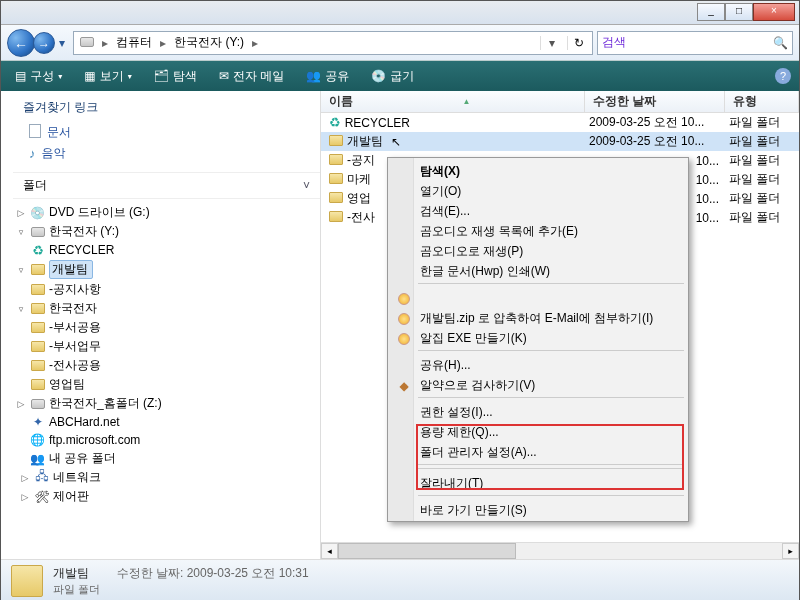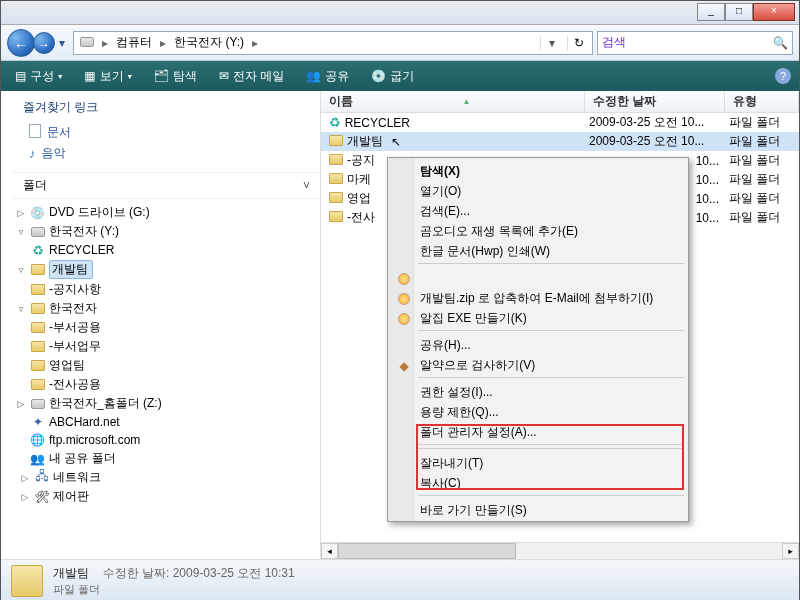--- a/index.html
+++ b/index.html
@@ -60,21 +60,21 @@
 .filelist .row.selrow { background:#cfe3f7; }
 .hscroll { height:17px; background:#f0f0f0; border-top:1px solid #ddd; display:flex; }
 .hscroll .arr{width:17px;border:1px solid #ccc;background:#f4f4f4;text-align:center;line-height:15px;font-size:9px;}
 .hscroll .track{flex:1;position:relative;}
 .hscroll .thumb{position:absolute;left:0;top:0;width:40%;height:100%;background:#d9d9d9;border:1px solid #bbb;}
 
 .statusbar { height:42px; border-top:1px solid #ddd; background:linear-gradient(#f3f7fb,#dce7f2); display:flex; align-items:center; padding:4px 10px; gap:10px; }
 .statusbar .bigicon { width:32px; height:32px; background:linear-gradient(#f6e6a8,#e7c968); border:1px solid #caa84a; border-radius:2px; }
 .statusbar .txt .t1{font-size:13px;color:#222;}
 .statusbar .txt .t2{font-size:11px;color:#666;}
-.statusbar .meta{color:#666;margin-left:10px;}
+.statusbar .meta{color:#666;margin-left:24px;}
 
 .ctxmenu { position:absolute; left:386px; top:156px; width:302px; background:#f2f2f2; border:1px solid #9a9a9a; box-shadow:3px 3px 6px rgba(0,0,0,.35); z-index:50; padding:2px; }
 .ctxmenu .mi { display:flex; align-items:flex-end; height:20px; padding:0 14px 0 30px; position:relative; }
 .ctxmenu .mi .mic { position:absolute; left:6px; width:16px; height:16px; display:inline-flex; align-items:center; justify-content:center; }
 .ctxmenu .mi .sub { margin-left:auto; font-size:9px; }
 .ctxmenu .sep { height:1px; background:#ccc; margin:3px 2px 3px 28px; }
 .ctxmenu .iconstrip { position:absolute; left:0; top:0; bottom:0; width:26px; background:#e9e9e9; border-right:1px solid #ddd; }
 .redbox { position:absolute; border:2px solid #d33; pointer-events:none; }
 
 .ic-folder{background:linear-gradient(#f6e6a8,#e7c968);border:1px solid #caa84a;width:14px;height:11px;border-radius:1px;display:inline-block}
@@ -221,28 +221,28 @@
             <span class="ic">
               <span class="ic-folder"></span>
             </span>
             <span class="lbl">-부서업무</span>
           </div>
         <div class="node ind2">
             <span class="tw"></span>
             <span class="ic">
               <span class="ic-folder"></span>
             </span>
+            <span class="lbl">-전사공용</span>
+          </div>
+        <div class="node ind2">
+            <span class="tw"></span>
+            <span class="ic">
+              <span class="ic-folder"></span>
+            </span>
             <span class="lbl">영업팀</span>
-          </div>
-        <div class="node ind2">
-            <span class="tw"></span>
-            <span class="ic">
-              <span class="ic-folder"></span>
-            </span>
-            <span class="lbl">-전사공용</span>
           </div>
         <div class="node ind1">
             <span class="tw">▷</span>
             <span class="ic">
               <span class="ic-drive"></span>
             </span>
             <span class="lbl">한국전자_홈폴더 (Z:)</span>
           </div>
         <div class="node ind1">
             <span class="tw"></span>
@@ -353,20 +353,21 @@
   </div>
 
   <div class="ctxmenu">
     <div class="iconstrip"></div>
     <div class="mi">
         <b>탐색(X)</b>
       </div>
     <div class="mi">열기(O)</div>
     <div class="mi">검색(E)...</div>
     <div class="mi">곰오디오 재생 목록에 추가(E)</div>
+    <div class="mi">곰오디오로 재생(P)</div>
     <div class="mi">한글 문서(Hwp) 인쇄(W)</div>
     <div class="sep"></div>
     <div class="mi">
         <span class="mic">
           <span class="ic-egg"></span>
         </span>
       </div>
     <div class="mi">
         <span class="mic">
           <span class="ic-egg"></span>
@@ -385,19 +386,18 @@
         <span class="mic ic-shield">◆</span>
         <span>알약으로 검사하기(V)</span>
       </div>
     <div class="sep"></div>
     <div class="mi">권한 설정(I)...</div>
     <div class="mi">용량 제한(Q)...</div>
     <div class="mi">폴더 관리자 설정(A)...</div>
     <div class="sep"></div>
     <div class="sep"></div>
     <div class="mi">잘라내기(T)</div>
-    <div class="mi">복사(C)</div>
     <div class="sep"></div>
     <div class="mi">바로 가기 만들기(S)</div>
     <div class="redbox" style="left:28px;top:266px;width:268px;height:66px"></div>
   </div>
 
 </div>
 
 </body></html>

